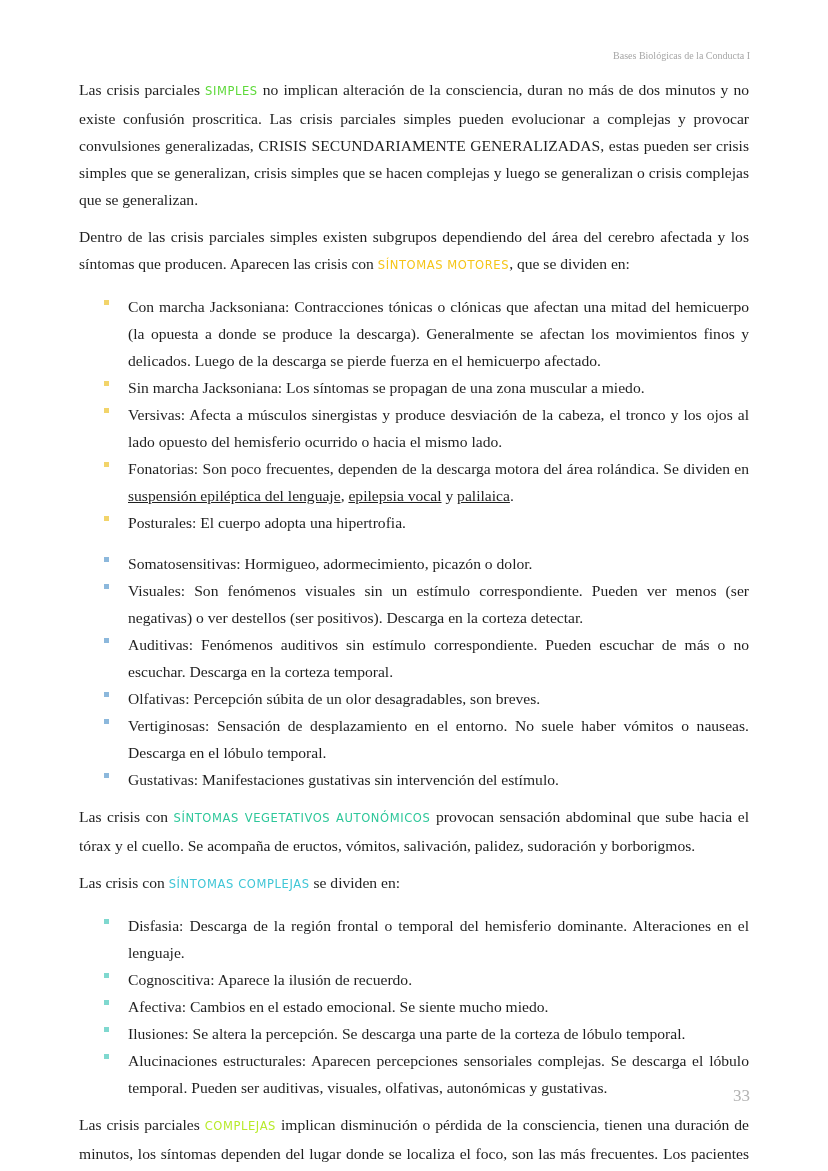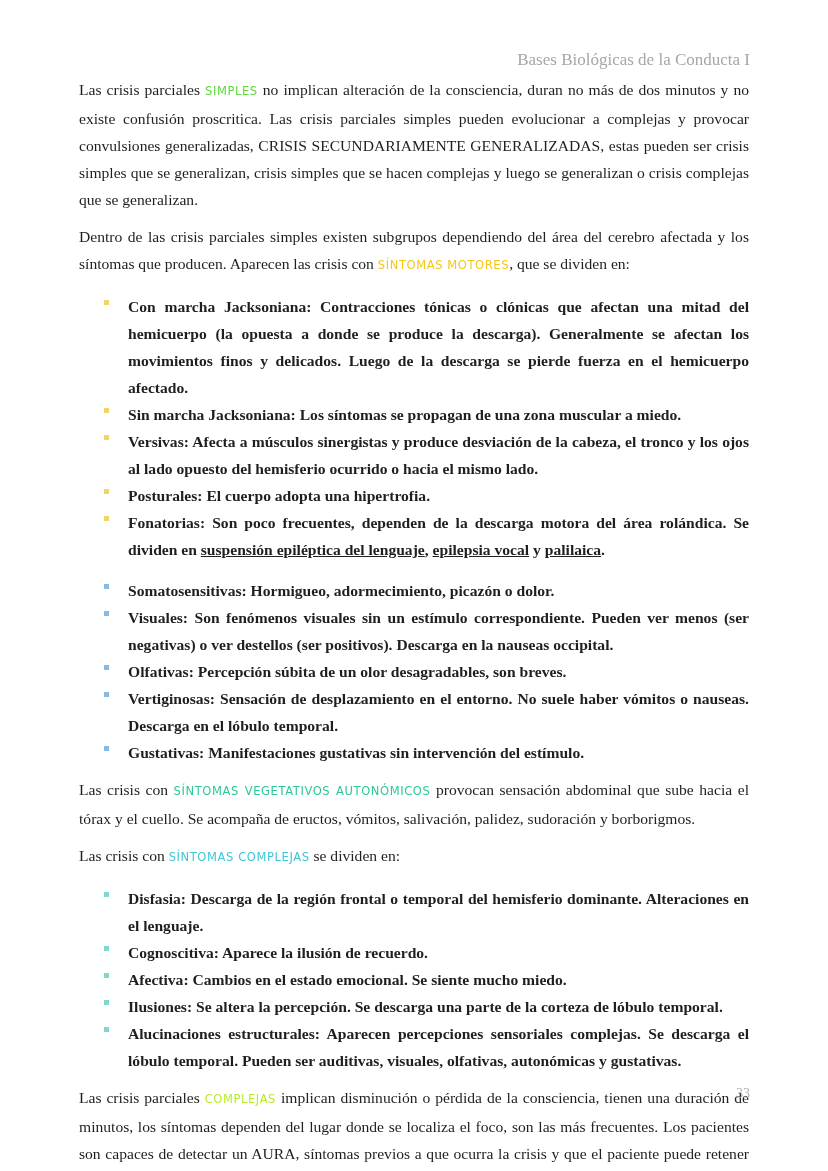--- a/index.html
+++ b/index.html
@@ -1,51 +1,52 @@
 <!DOCTYPE html>
 <html><head>
 <meta charset="utf-8">
 <style>
   html, body { margin: 0; padding: 0; background: #ffffff; }
   body { width: 828px; height: 1171px; position: relative; overflow: hidden;
          font-family: "Liberation Serif", "DejaVu Serif", serif; color: #1f1f1f; }
-  .header { position: absolute; top: 50px; right: 78px; font-size: 17px; color: #a6a6a6; }
+  .header { position: absolute; top: 50px; right: 78px; font-size: 10px; color: #a6a6a6; }
   .content { position: absolute; left: 79px; top: 76px; width: 670px; font-size: 15.6px; line-height: 27px; }
   p { margin: 0 0 10px 0; text-align: justify; }
   ul { list-style: none; margin: 0 0 10px 0; padding: 0; }
-  li { position: relative; padding-left: 49px; margin: 0; text-align: justify; font-weight: bold; }
+  li { position: relative; padding-left: 49px; margin: 0; text-align: justify; }
   .bullet { position: absolute; left: 25px; top: 7px; width: 5px; height: 5px; }
   .hl { font-family: "DejaVu Sans", sans-serif; font-size: 11.5px; letter-spacing: 0.6px; font-weight: normal; }
   .u { text-decoration: underline; }
   .list-gap { margin-top: 14px; }
-  .pagenum { position: absolute; right: 78px; top: 1086px; font-size: 14px; color: #b3b3b3; margin-left: 30px; }
+  .pagenum { position: absolute; right: 78px; top: 1086px; font-size: 17px; color: #b3b3b3; margin-left: 30px; }
 </style>
 </head>
 <body>
 
 <div class="header">Bases Biológicas de la Conducta I</div>
 
 <div class="content">
 
   <p><span>Las crisis parciales </span><span class="hl" style="color:#5ed93a">SIMPLES</span><span> no implican alteración de la consciencia, duran no más de dos minutos y no existe confusión proscritica. Las crisis parciales simples pueden evolucionar a complejas y provocar convulsiones generalizadas, CRISIS SECUNDARIAMENTE GENERALIZADAS, estas pueden ser crisis simples que se generalizan, crisis simples que se hacen complejas y luego se generalizan o crisis complejas que se generalizan.</span></p>
 
   <p><span>Dentro de las crisis parciales simples existen subgrupos dependiendo del área del cerebro afectada y los síntomas que producen. Aparecen las crisis con </span><span class="hl" style="color:#f5c518">SÍNTOMAS MOTORES</span><span>, que se dividen en:</span></p>
 
   <ul class="list-gap">
     <li><span class="bullet" style="background:#f2d46a"></span><span>Con marcha Jacksoniana: Contracciones tónicas o clónicas que afectan una mitad del hemicuerpo (la opuesta a donde se produce la descarga). Generalmente se afectan los movimientos finos y delicados. Luego de la descarga se pierde fuerza en el hemicuerpo afectado.</span></li>
     <li><span class="bullet" style="background:#f2d46a"></span><span>Sin marcha Jacksoniana: Los síntomas se propagan de una zona muscular a miedo.</span></li>
     <li><span class="bullet" style="background:#f2d46a"></span><span>Versivas: Afecta a músculos sinergistas y produce desviación de la cabeza, el tronco y los ojos al lado opuesto del hemisferio ocurrido o hacia el mismo lado.</span></li>
+    <li><span class="bullet" style="background:#f2d46a"></span><span>Fonatorias: Son poco frecuentes, dependen de la descarga motora del área rolándica. Se dividen en </span><span class="u">suspensión epiléptica del lenguaje</span><span>, </span><span class="u">epilepsia vocal</span><span> y </span><span class="u">palilaica</span><span>.</span></li>
     <li><span class="bullet" style="background:#f2d46a"></span><span>Posturales: El cuerpo adopta una hipertrofia.</span></li>
-    <li><span class="bullet" style="background:#f2d46a"></span><span>Fonatorias: Son poco frecuentes, dependen de la descarga motora del área rolándica. Se dividen en </span><span class="u">suspensión epiléptica del lenguaje</span><span>, </span><span class="u">epilepsia vocal</span><span> y </span><span class="u">palilaica</span><span>.</span></li>
   </ul>
 
 
   <ul class="list-gap">
     <li><span class="bullet" style="background:#8cb8dc"></span><span>Somatosensitivas: Hormigueo, adormecimiento, picazón o dolor.</span></li>
-    <li><span class="bullet" style="background:#8cb8dc"></span><span>Visuales: Son fenómenos visuales sin un estímulo correspondiente. Pueden ver menos (ser negativas) o ver destellos (ser positivos). Descarga en la nauseas occipital.</span></li>
+    <li><span class="bullet" style="background:#8cb8dc"></span><span>Visuales: Son fenómenos visuales sin un estímulo correspondiente. Pueden ver menos (ser negativas) o ver destellos (ser positivos). Descarga en la corteza detectar.</span></li>
+    <li><span class="bullet" style="background:#8cb8dc"></span><span>Auditivas: Fenómenos auditivos sin estímulo correspondiente. Pueden escuchar de más o no escuchar. Descarga en la corteza temporal.</span></li>
     <li><span class="bullet" style="background:#8cb8dc"></span><span>Olfativas: Percepción súbita de un olor desagradables, son breves.</span></li>
     <li><span class="bullet" style="background:#8cb8dc"></span><span>Vertiginosas: Sensación de desplazamiento en el entorno. No suele haber vómitos o nauseas. Descarga en el lóbulo temporal.</span></li>
     <li><span class="bullet" style="background:#8cb8dc"></span><span>Gustativas: Manifestaciones gustativas sin intervención del estímulo.</span></li>
   </ul>
 
   <p><span>Las crisis con </span><span class="hl" style="color:#2ec79a">SÍNTOMAS VEGETATIVOS AUTONÓMICOS</span><span> provocan sensación abdominal que sube hacia el tórax y el cuello. Se acompaña de eructos, vómitos, salivación, palidez, sudoración y borborigmos.</span></p>
 
   <p><span>Las crisis con </span><span class="hl" style="color:#3fc6d6">SÍNTOMAS COMPLEJAS</span><span> se dividen en:</span></p>
 
   <ul class="list-gap">

